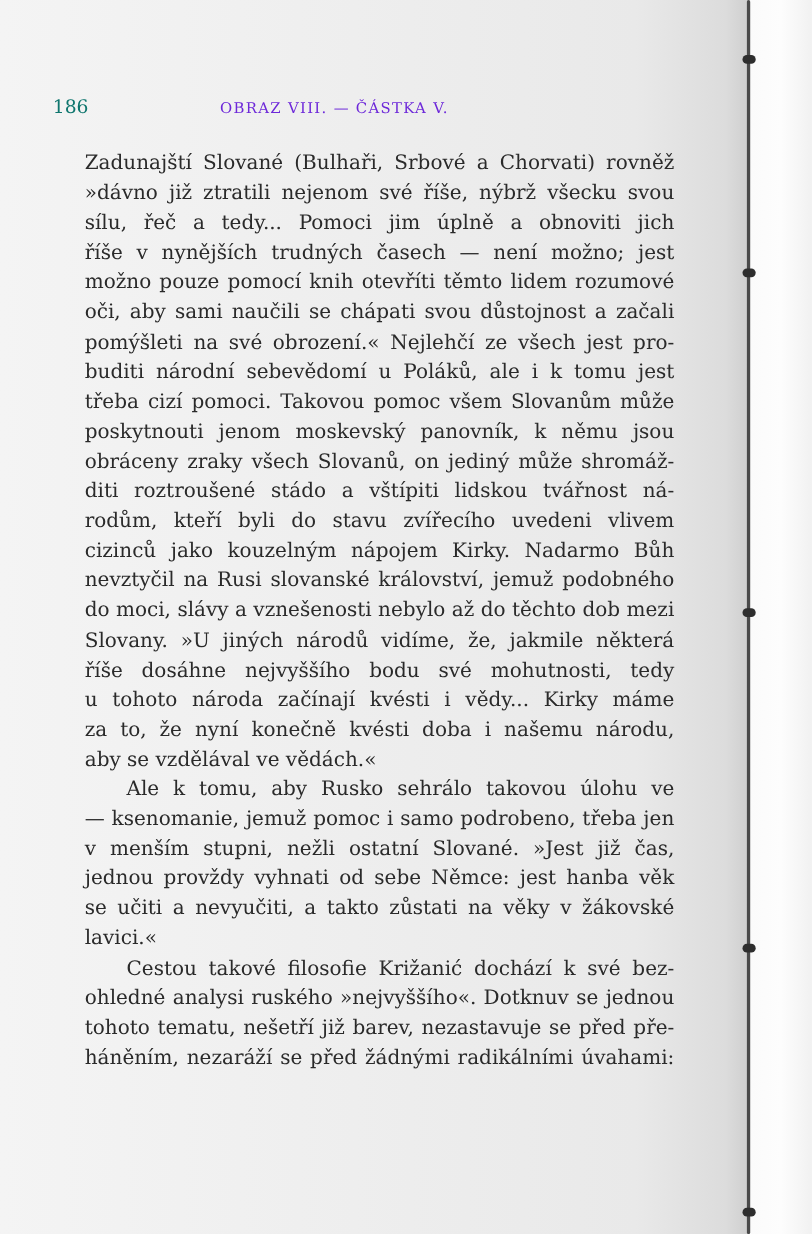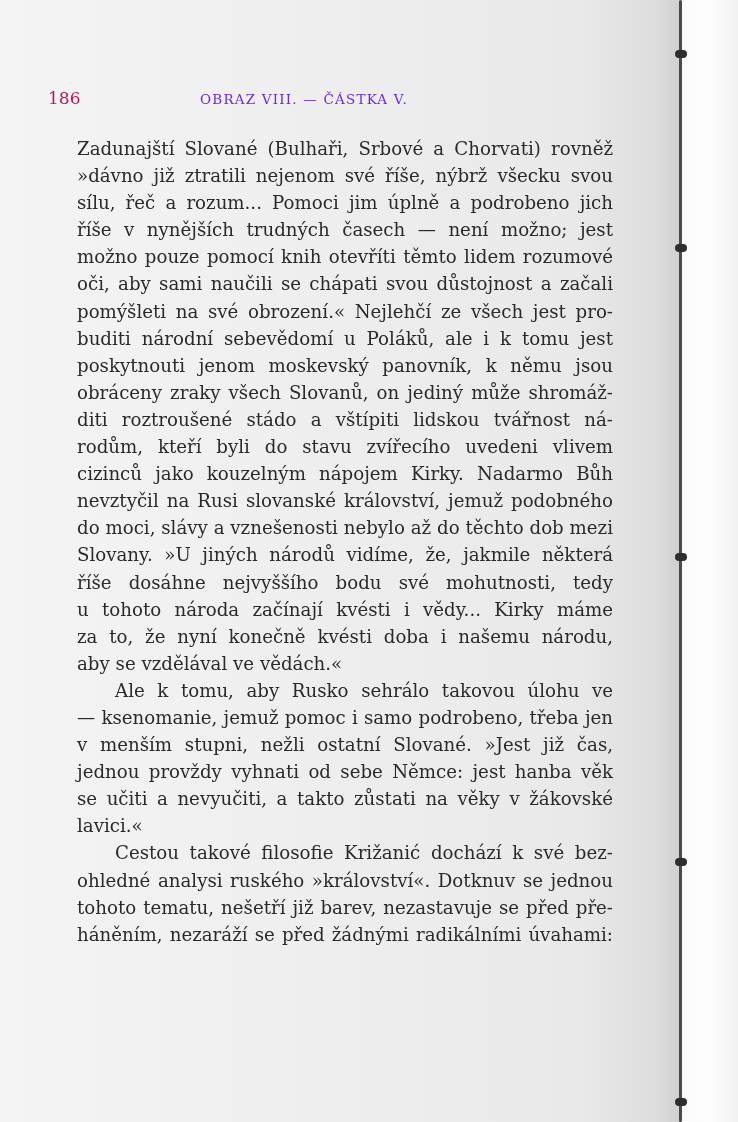--- a/index.html
+++ b/index.html
@@ -22,21 +22,21 @@
       background: #4a4a4a; border-radius: 2px;
     }
     .knot {
       position: absolute; width: 12px; height: 8px; left: 675px;
       background: #2e2e2e; border-radius: 4px;
     }
     .header {
       position: absolute; left: 48px; top: 88px; width: 560px; height: 24px;
     }
     .page-number {
-      position: absolute; left: 0; top: 0; font-size: 17px; color: #be185d;
+      position: absolute; left: 0; top: 0; font-size: 17px; color: #0f766e;
     }
     .running-head {
       position: absolute; left: 152px; top: 3px; font-size: 13.5px;
       letter-spacing: 1.2px; color: #6d28d9;
     }
     .body-text {
       position: absolute; left: 48px; top: 135px; width: 565px;
       font-size: 18.2px; line-height: 27.1px;
       text-align: justify;
     }
@@ -61,26 +61,27 @@
 
 <div class="header">
   <span class="page-number">186</span>
   <span class="running-head">OBRAZ VIII. — ČÁSTKA V.</span>
 </div>
 
 <div class="body-text">
   <div>
     <span class="line">Zadunajští Slované (Bulhaři, Srbové a Chorvati) rovněž</span>
     <span class="line">»dávno již ztratili nejenom své říše, nýbrž všecku svou</span>
-    <span class="line">sílu, řeč a rozum... Pomoci jim úplně a podrobeno jich</span>
+    <span class="line">sílu, řeč a tedy... Pomoci jim úplně a obnoviti jich</span>
     <span class="line">říše v nynějších trudných časech — není možno; jest</span>
     <span class="line">možno pouze pomocí knih otevříti těmto lidem rozumové</span>
     <span class="line">oči, aby sami naučili se chápati svou důstojnost a začali</span>
     <span class="line">pomýšleti na své obrození.« Nejlehčí ze všech jest pro-</span>
     <span class="line">buditi národní sebevědomí u Poláků, ale i k tomu jest</span>
+    <span class="line">třeba cizí pomoci. Takovou pomoc všem Slovanům může</span>
     <span class="line">poskytnouti jenom moskevský panovník, k němu jsou</span>
     <span class="line">obráceny zraky všech Slovanů, on jediný může shromáž-</span>
     <span class="line">diti roztroušené stádo a vštípiti lidskou tvářnost ná-</span>
     <span class="line">rodům, kteří byli do stavu zvířecího uvedeni vlivem</span>
     <span class="line">cizinců jako kouzelným nápojem Kirky. Nadarmo Bůh</span>
     <span class="line">nevztyčil na Rusi slovanské království, jemuž podobného</span>
     <span class="line">do moci, slávy a vznešenosti nebylo až do těchto dob mezi</span>
     <span class="line">Slovany. »U jiných národů vidíme, že, jakmile některá</span>
     <span class="line">říše dosáhne nejvyššího bodu své mohutnosti, tedy</span>
     <span class="line">u tohoto národa začínají kvésti i vědy... Kirky máme</span>
@@ -90,17 +91,17 @@
   <div>
     <span class="line indent">Ale k tomu, aby Rusko sehrálo takovou úlohu ve</span>
     <span class="line">— ksenomanie, jemuž pomoc i samo podrobeno, třeba jen</span>
     <span class="line">v menším stupni, nežli ostatní Slované. »Jest již čas,</span>
     <span class="line">jednou provždy vyhnati od sebe Němce: jest hanba věk</span>
     <span class="line">se učiti a nevyučiti, a takto zůstati na věky v žákovské</span>
     <span class="line last">lavici.«</span>
   </div>
   <div>
     <span class="line indent">Cestou takové filosofie Križanić dochází k své bez-</span>
-    <span class="line">ohledné analysi ruského »království«. Dotknuv se jednou</span>
+    <span class="line">ohledné analysi ruského »nejvyššího«. Dotknuv se jednou</span>
     <span class="line">tohoto tematu, nešetří již barev, nezastavuje se před pře-</span>
     <span class="line">háněním, nezaráží se před žádnými radikálními úvahami:</span>
   </div>
 </div>
 
 </body></html>

